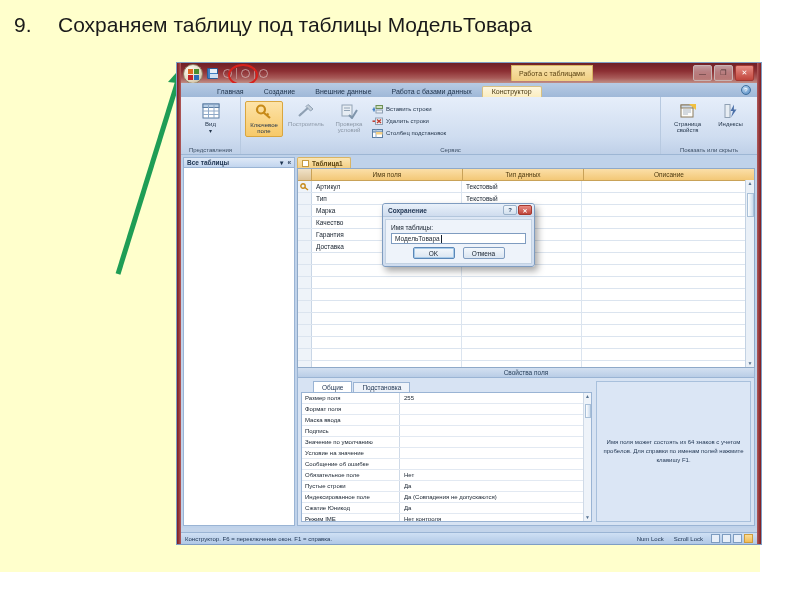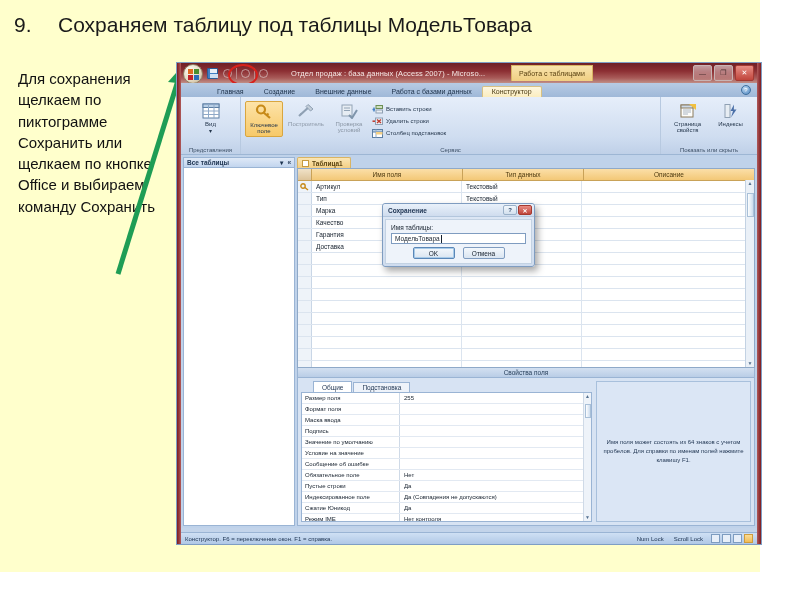--- a/index.html
+++ b/index.html
@@ -260,21 +260,20 @@
 </head>
 <body>
 
 <div class="slide">
 
   <div class="slide-title">
     <span class="num">9.</span>
     <span>Сохраняем таблицу под таблицы МодельТовара</span>
   </div>
 
-  <div class="caption">Для сохранения щелкаем по пиктограмме Сохранить или щелкаем по кнопке Office и выбираем команду Сохранить</div>
 
   <svg class="arrow" viewBox="0 0 80 220">
     <path d="M8 214 L70 14" stroke="#1f9d55" stroke-width="5" fill="none"></path>
     <path d="M74 4 L58 22 L76 24 Z" fill="#1f9d55"></path>
   </svg>
 
   <div class="access">
     <div class="win-frame-l"></div>
     <div class="win-frame-r"></div>
 
@@ -297,21 +296,20 @@
         <span class="qat-sep"></span>
         <div class="qat-btn">
           <span class="qat-mini"></span>
         </div>
         <span class="qat-sep"></span>
         <div class="qat-btn">
           <span class="qat-mini"></span>
         </div>
         <div class="red-ring"></div>
       </div>
-      <div class="title-text">Отдел продаж : база данных (Access 2007) - Microso...</div>
       <div class="ctx-tab">Работа с таблицами</div>
       <div class="wbtns">
         <div class="wbtn">—</div>
         <div class="wbtn">❐</div>
         <div class="wbtn close">✕</div>
       </div>
     </div>
 
     <div class="tabrow">
       <div class="rtab">Главная</div>

